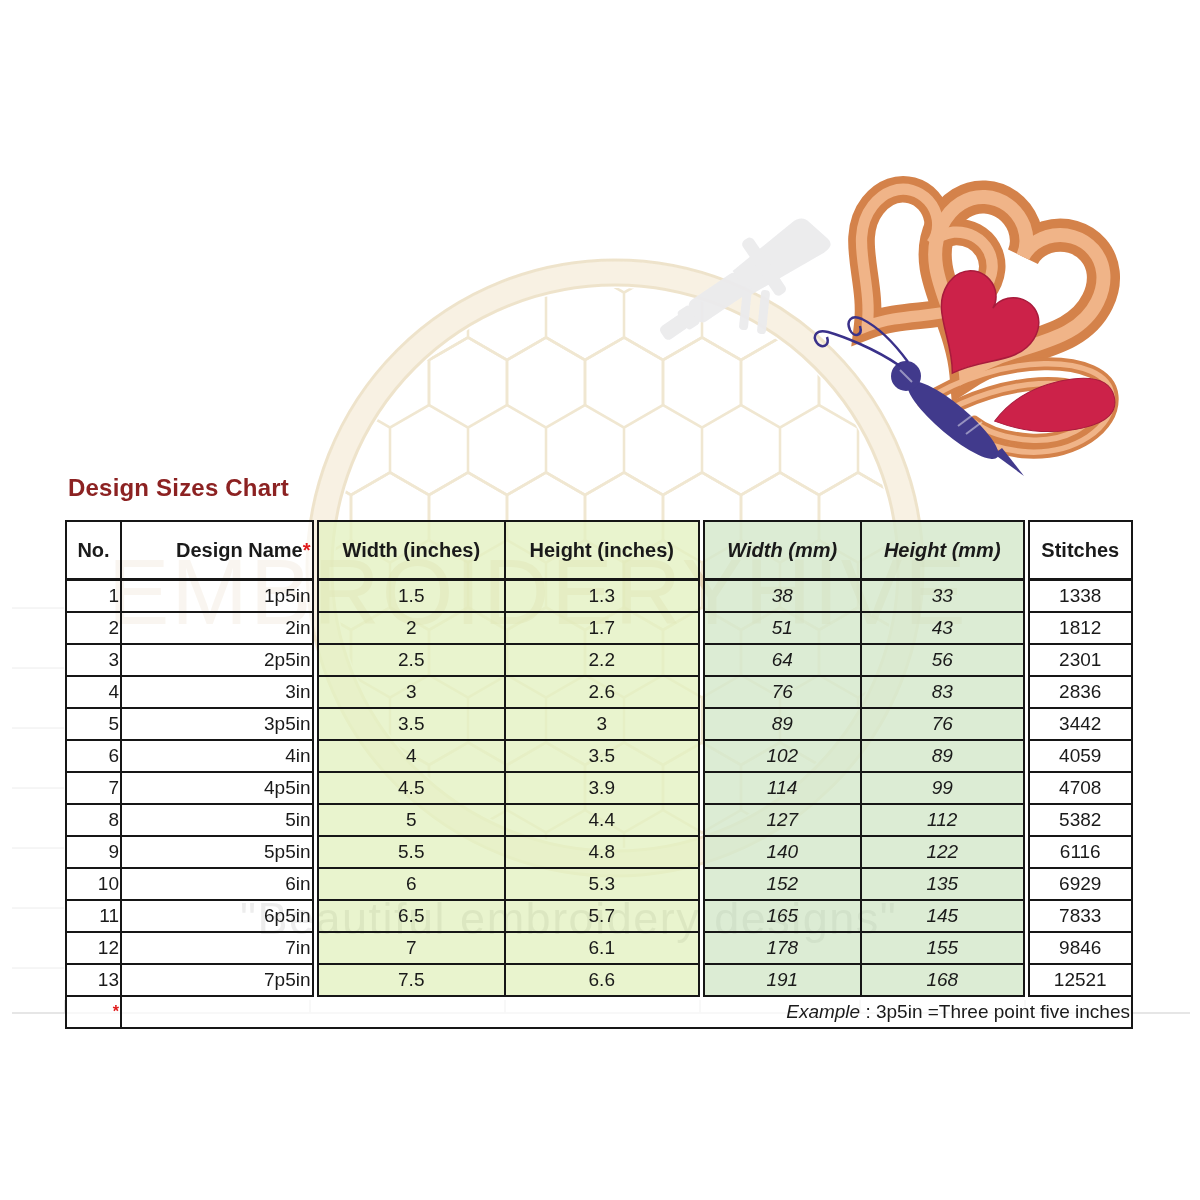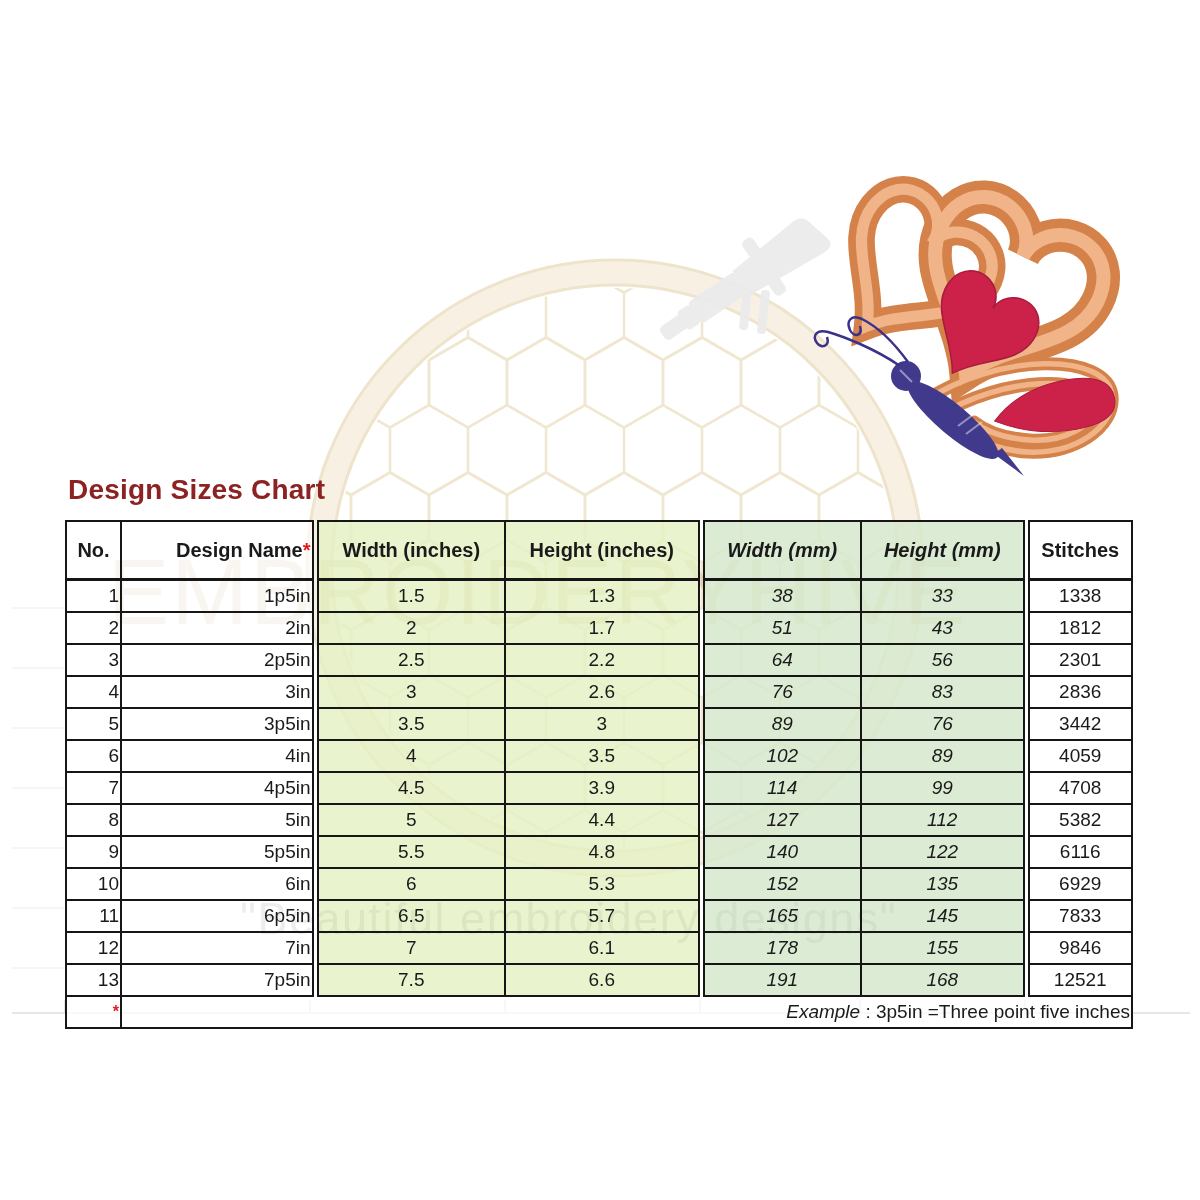--- a/index.html
+++ b/index.html
@@ -17,21 +17,21 @@
   }
   #wm-tagline{
     position:absolute;left:240px;top:896px;z-index:1;
     font-size:45px;letter-spacing:1.5px;line-height:1;
     color:rgba(128,128,128,0.50);white-space:nowrap;
   }
   #butterfly{position:absolute;left:788px;top:164px;z-index:2;}
   
   #page-title{
     position:absolute;left:68px;top:474px;z-index:3;
-    font-size:28px;font-weight:bold;color:#8c2222;letter-spacing:0.2px;
+    font-size:24px;font-weight:bold;color:#8c2222;letter-spacing:0.2px;
   }
   
   #sizes-table{
     position:absolute;left:65px;top:520px;width:1066px;z-index:3;
     border-collapse:collapse;table-layout:fixed;
   }
   #sizes-table th,#sizes-table td{
     border:2px solid #161616;overflow:hidden;white-space:nowrap;
   }
   #sizes-table th{height:54px;font-size:20px;font-weight:bold;border-bottom-width:3px;}

